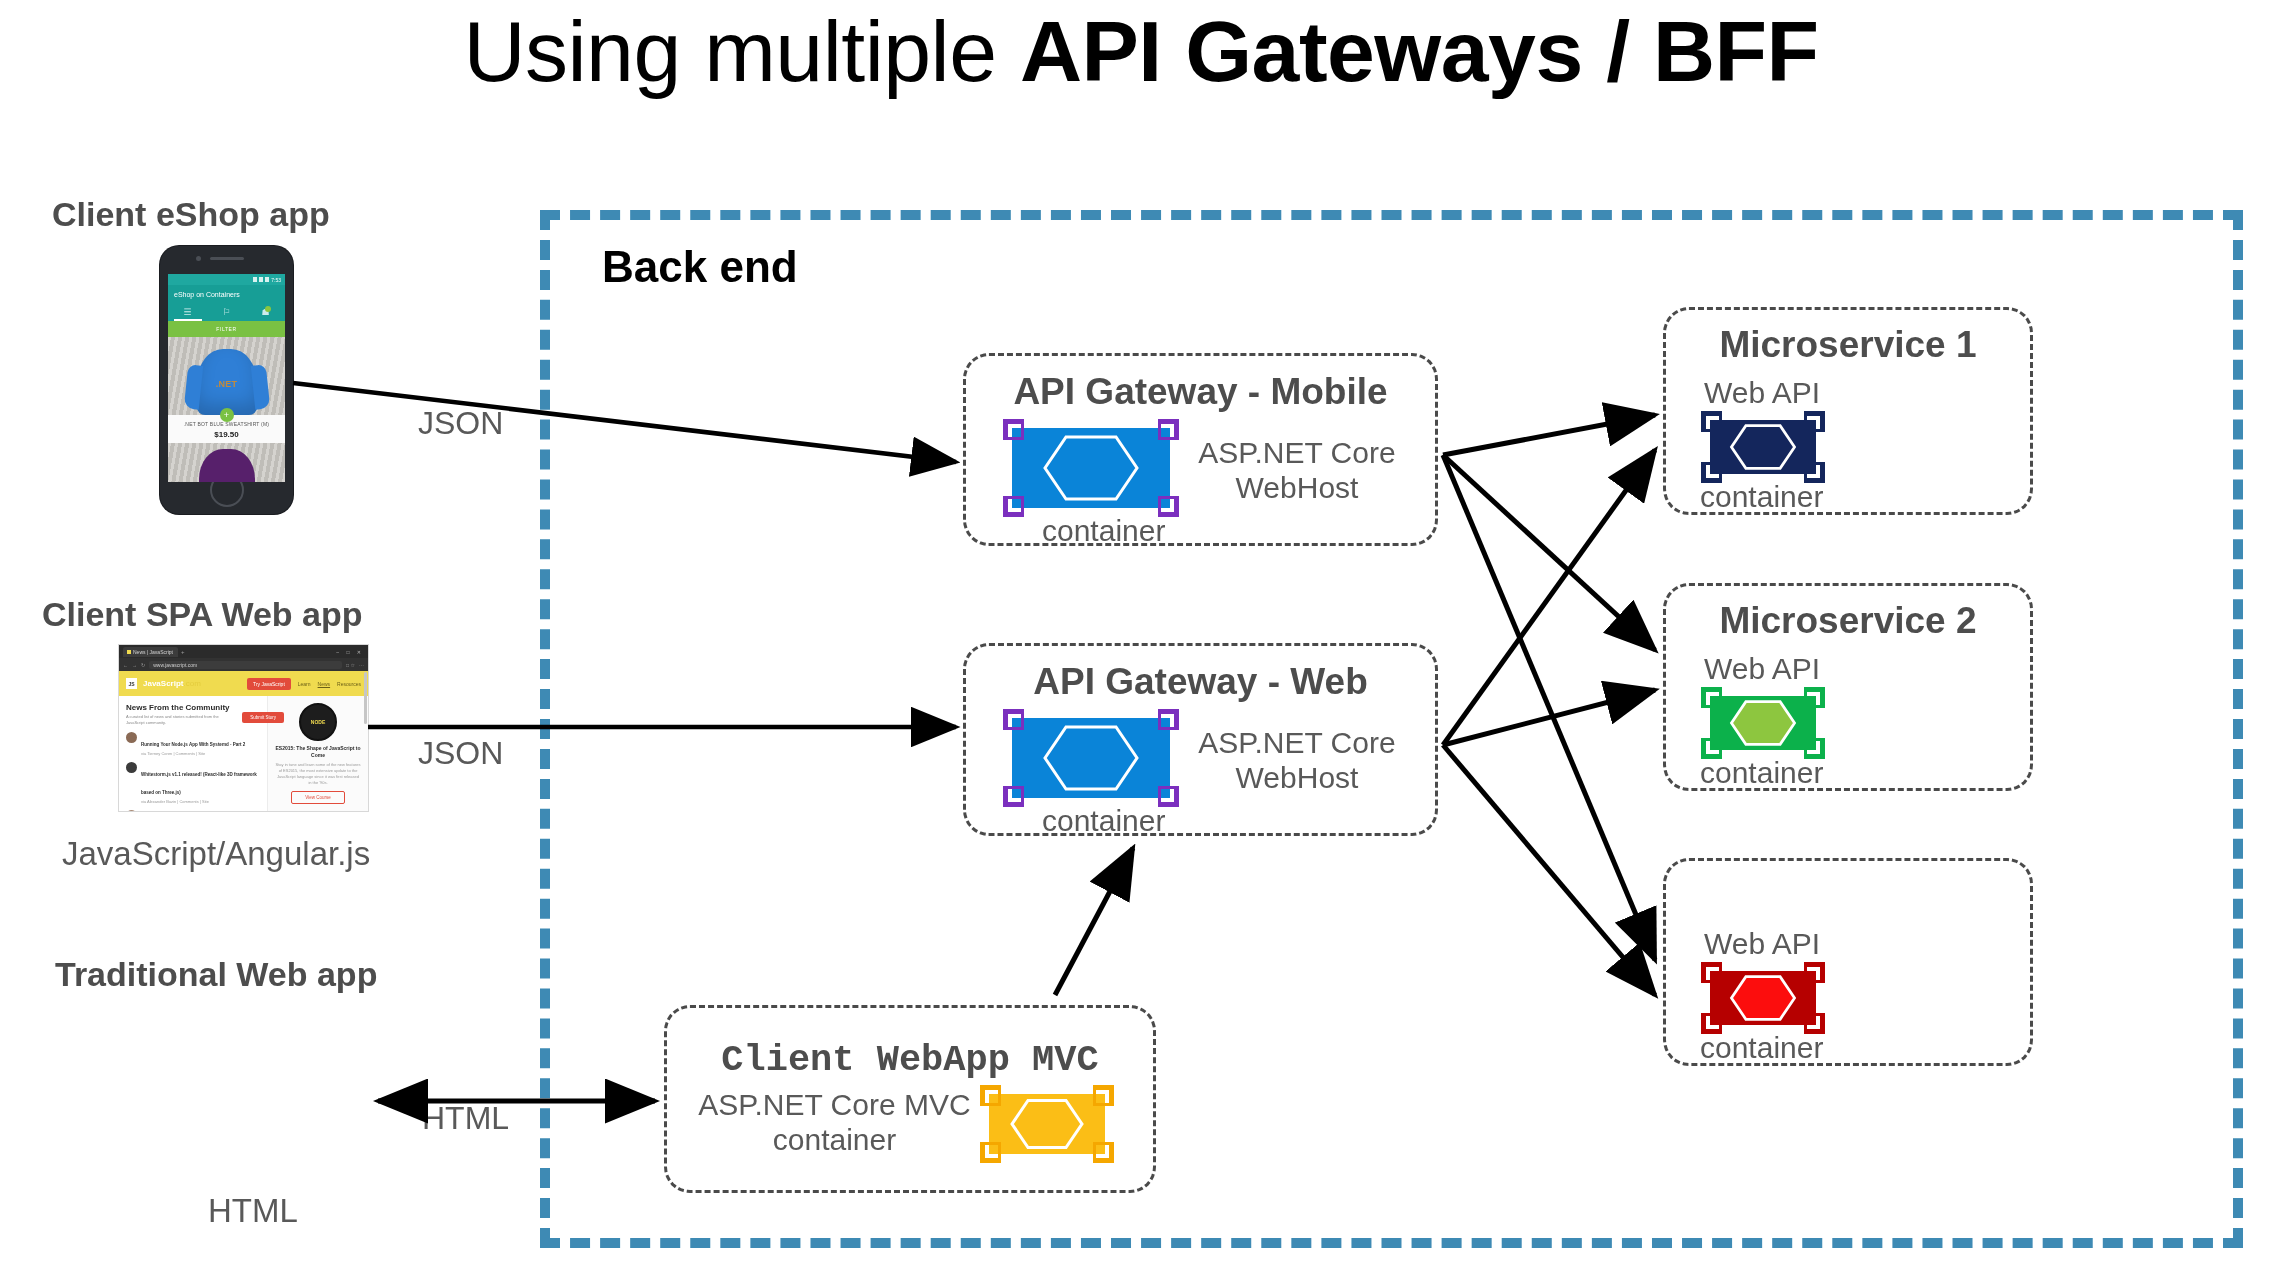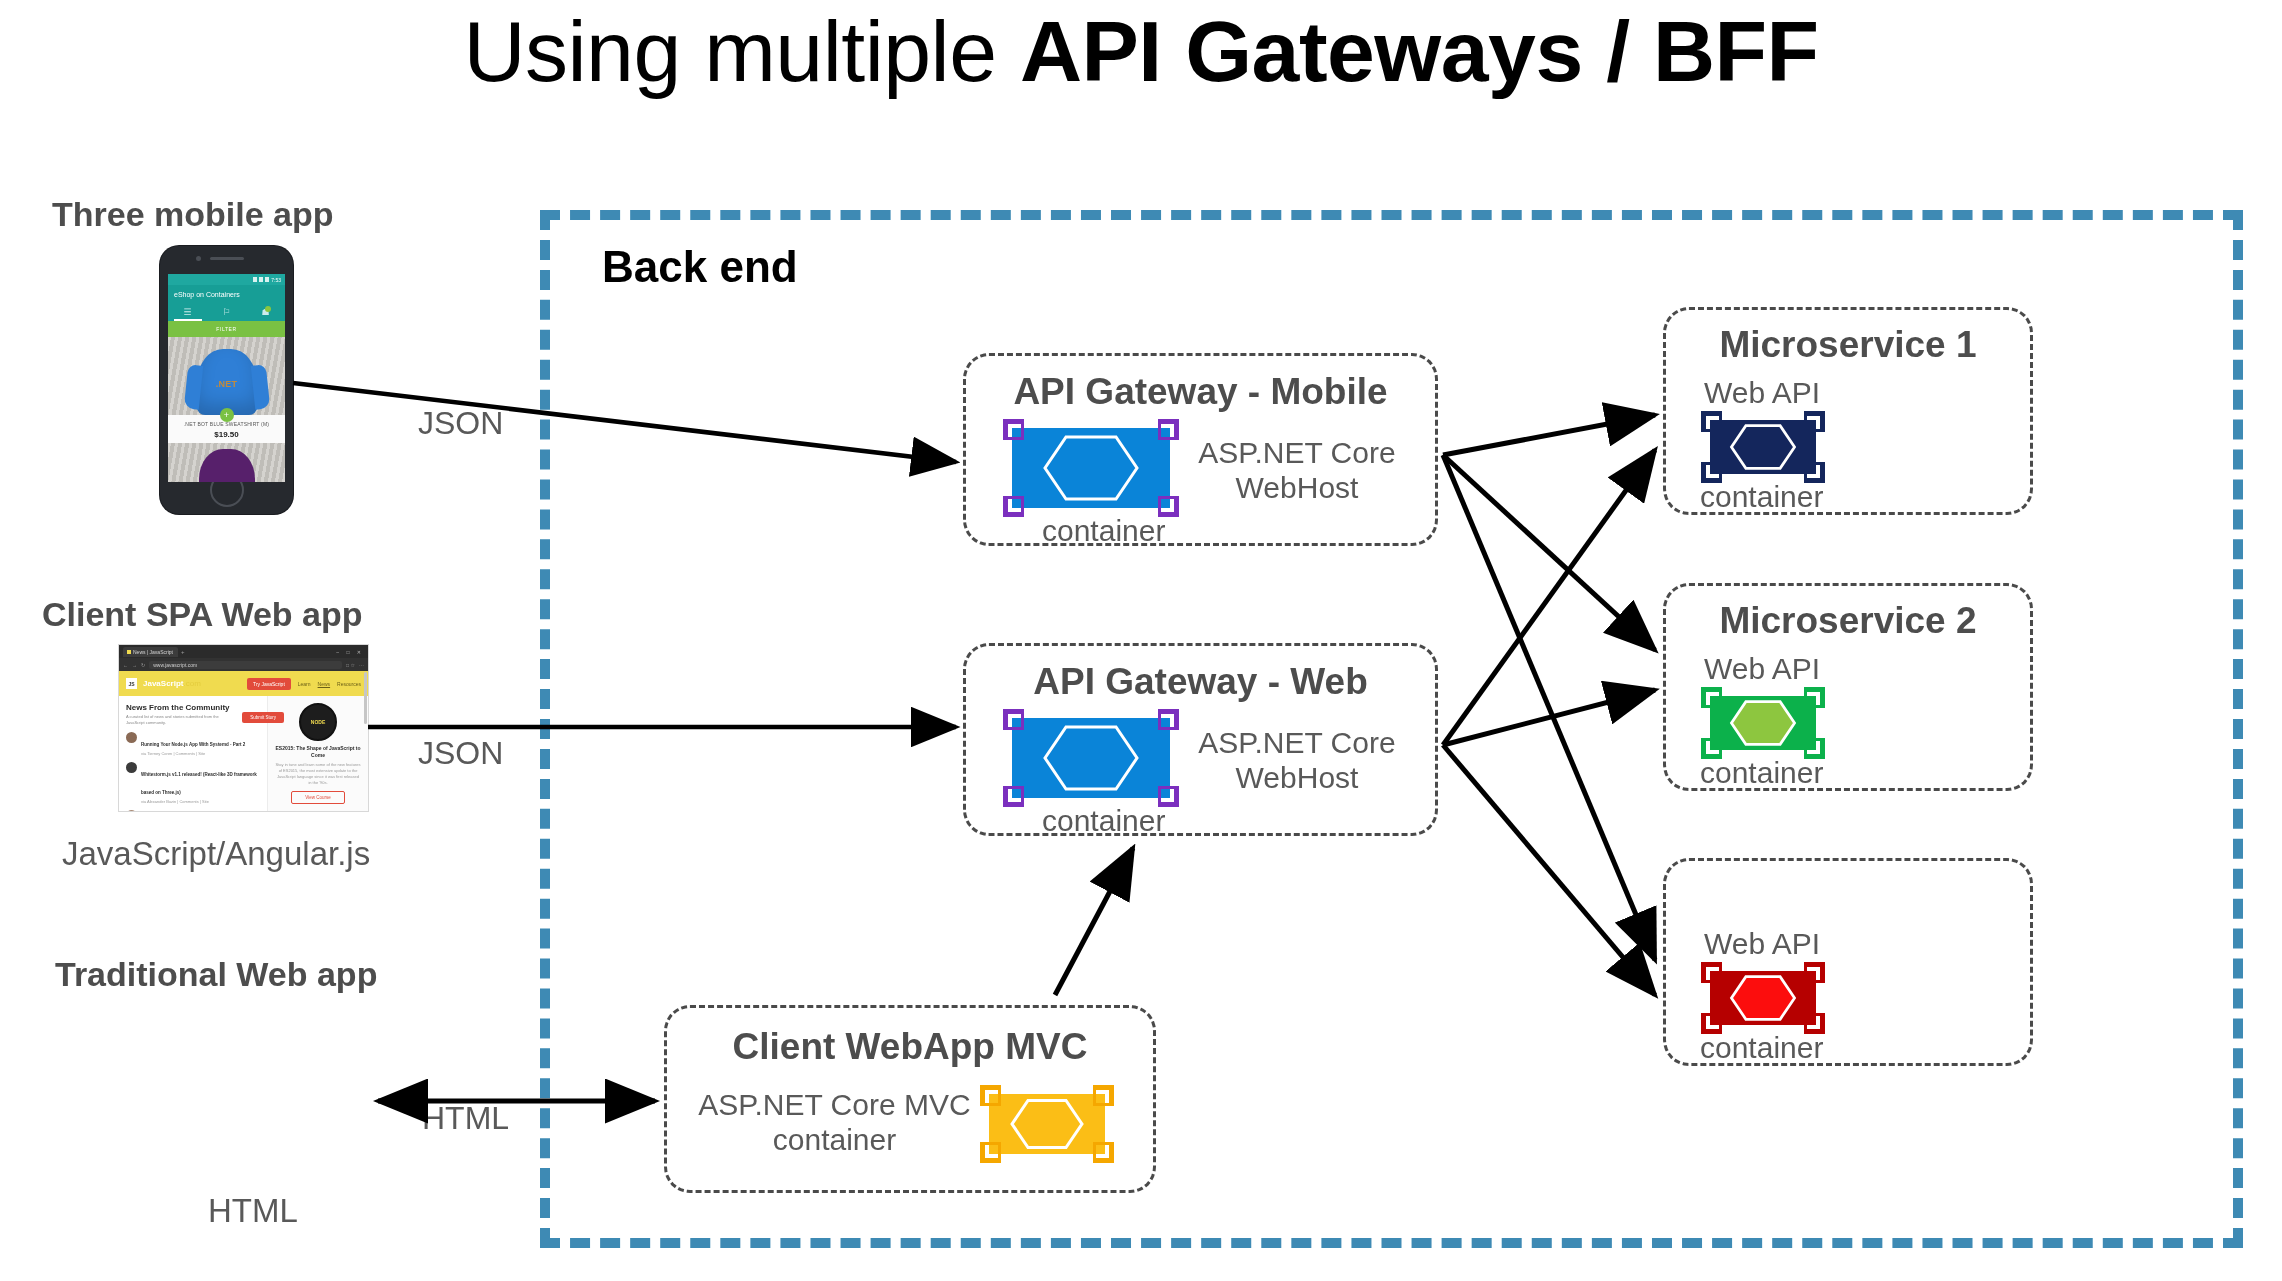--- a/index.html
+++ b/index.html
@@ -321,21 +321,21 @@
 </head>
 <body>
 
 <div class="stage">
 
   <div id="title"><span>Using multiple </span><b>API Gateways / BFF</b></div>
 
   <div id="backend-boundary"></div>
   <div id="backend-label">Back end</div>
 
-  <div class="client-heading" style="left:52px; top:195px;">Three mobile app</div>
+  <div class="client-heading" style="left:52px; top:195px;">Client eShop app</div>
 
   <div id="phone">
     <div class="cam"></div>
     <div class="speaker"></div>
     <div class="home"></div>
     <div id="phone-screen">
       <div class="ph-status">
         <i></i>
         <i></i>
         <i></i>
@@ -467,21 +467,21 @@
       <span class="br br2" style="border-color:#7b2fbe"></span>
     </div>
     <div class="clabel" style="left:76px; top:158px;">container</div>
     <div class="dsub" style="left:226px; top:80px; text-align:center; width:210px;">
       <div>ASP.NET Core</div>
       <div>WebHost</div>
     </div>
   </div>
 
   <div class="dbox" style="left:664px; top:1005px; width:492px; height:188px;">
-    <div class="dtitle" style="top:18px;">Client WebApp MVC</div>
+    <div class="dtitle" style="top:31px;font-family:Liberation Mono, monospace;">Client WebApp MVC</div>
     <div class="dsub" style="left:30px; top:80px; width:275px; text-align:center;">
       <div>ASP.NET Core MVC</div>
       <div>container</div>
     </div>
     <div class="container-icon" style="left:320px; top:84px; width:120px; height:64px; background:#fbbe16;">
       <div class="body"></div>
       <svg class="hex" width="76" height="54" viewBox="0 0 100 70">
         <polygon points="25,4 75,4 96,35 75,66 25,66 4,35" fill="none" stroke="#ffffff" stroke-width="4"></polygon>
       </svg>
       <span class="br tl" style="border-color:#f5a700"></span>

